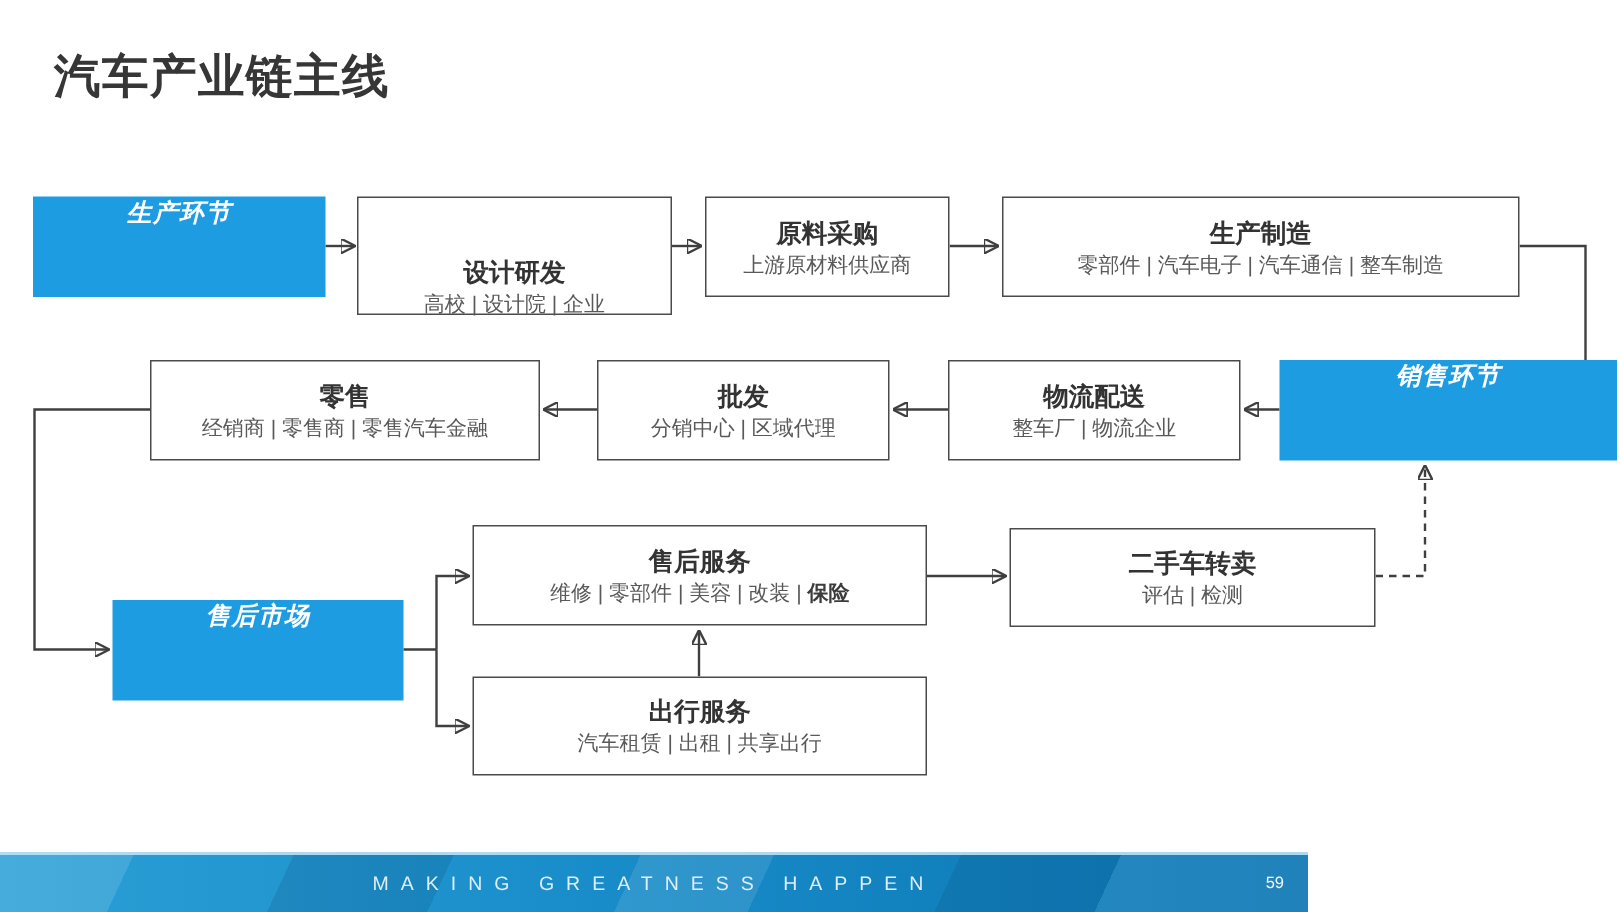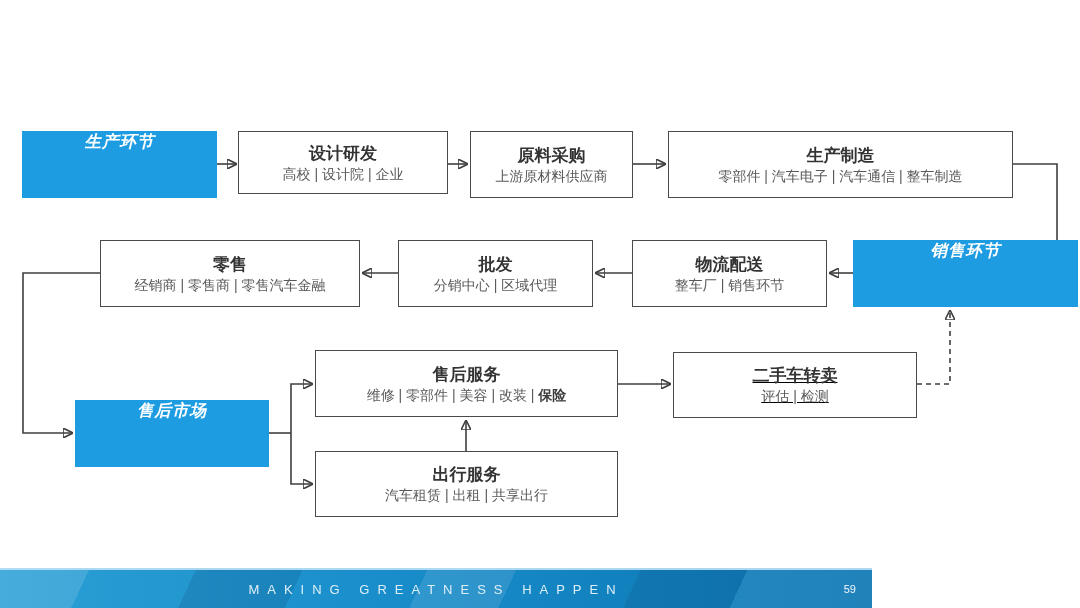--- a/index.html
+++ b/index.html
@@ -44,20 +44,21 @@
   .page-number{
     position:absolute;right:16px;top:50%;transform:translateY(-50%);
     color:#f2f8fc;font-size:11px;letter-spacing:0;
   }
 </style>
 </head>
 <body>
 
 <div class="slide">
 
+  <div class="title">汽车产业链主线</div>
 
   <svg class="connectors" width="1080" height="608" viewBox="0 0 1080 608">
     <defs>
       <marker id="arrow" viewBox="0 0 10 10" refX="9" refY="5" markerWidth="10" markerHeight="10" orient="auto" markerUnits="userSpaceOnUse">
         <path d="M0,0 L10,5 L0,10 z" fill="#333333" stroke="none"></path>
       </marker>
     </defs>
     <path d="M217,164 H236" marker-end="url(#arrow)"></path>
     <path d="M448,164 H467" marker-end="url(#arrow)"></path>
     <path d="M633,164 H665" marker-end="url(#arrow)"></path>
@@ -71,21 +72,21 @@
     <path d="M291,433 V484 H312" marker-end="url(#arrow)"></path>
     <path d="M618,384 H670" marker-end="url(#arrow)"></path>
     <path d="M466,451 V421" marker-end="url(#arrow)"></path>
     <path class="dashed" d="M917,384 H950 V311" marker-end="url(#arrow)"></path>
   </svg>
 
   <div class="stage" style="left:22px;top:131px;width:195px;height:67px;">
     <span>生产环节</span>
   </div>
 
-  <div class="node" style="left:238px;top:131px;width:210px;height:63px;">
+  <div class="node" style="left:238px;top:131px;width:210px;height:79px;justify-content:flex-end;">
     <div class="t">设计研发</div>
     <div class="s">高校 | 设计院 | 企业</div>
   </div>
 
   <div class="node" style="left:470px;top:131px;width:163px;height:67px;">
     <div class="t">原料采购</div>
     <div class="s">上游原材料供应商</div>
   </div>
 
   <div class="node" style="left:668px;top:131px;width:345px;height:67px;">
@@ -98,37 +99,37 @@
     <div class="s">经销商 | 零售商 | 零售汽车金融</div>
   </div>
 
   <div class="node" style="left:398px;top:240px;width:195px;height:67px;">
     <div class="t">批发</div>
     <div class="s">分销中心 | 区域代理</div>
   </div>
 
   <div class="node" style="left:632px;top:240px;width:195px;height:67px;">
     <div class="t">物流配送</div>
-    <div class="s">整车厂 | 销售环节</div>
+    <div class="s">整车厂 | 物流企业</div>
   </div>
 
   <div class="stage" style="left:853px;top:240px;width:225px;height:67px;">
     <span>销售环节</span>
   </div>
 
   <div class="stage" style="left:75px;top:400px;width:194px;height:67px;">
     <span>售后市场</span>
   </div>
 
   <div class="node" style="left:315px;top:350px;width:303px;height:67px;">
     <div class="t">售后服务</div>
     <div class="s"><span>维修 | 零部件 | 美容 | 改装 | </span><b>保险</b></div>
   </div>
 
-  <div class="node" style="left:673px;top:352px;width:244px;height:66px;text-decoration:underline;">
+  <div class="node" style="left:673px;top:352px;width:244px;height:66px;">
     <div class="t">二手车转卖</div>
     <div class="s">评估 | 检测</div>
   </div>
 
   <div class="node" style="left:315px;top:451px;width:303px;height:66px;">
     <div class="t">出行服务</div>
     <div class="s">汽车租赁 | 出租 | 共享出行</div>
   </div>
 
   <div class="footer">

